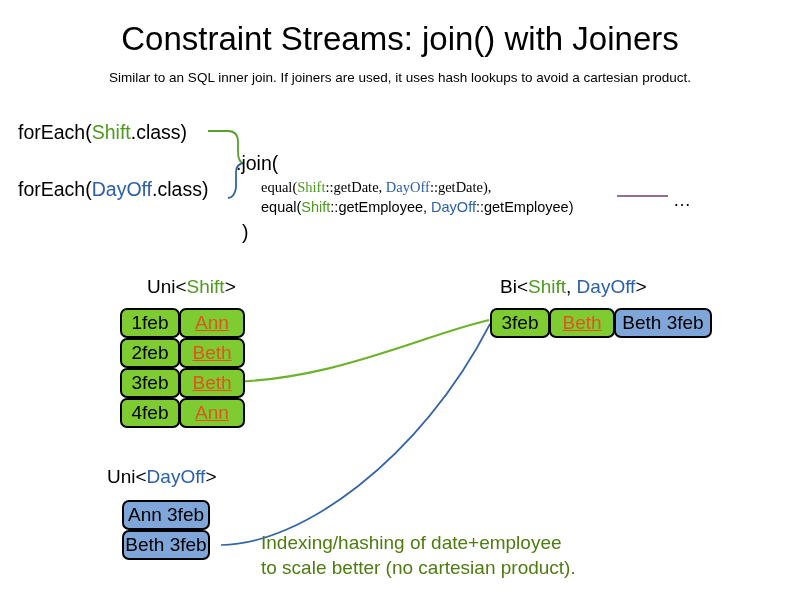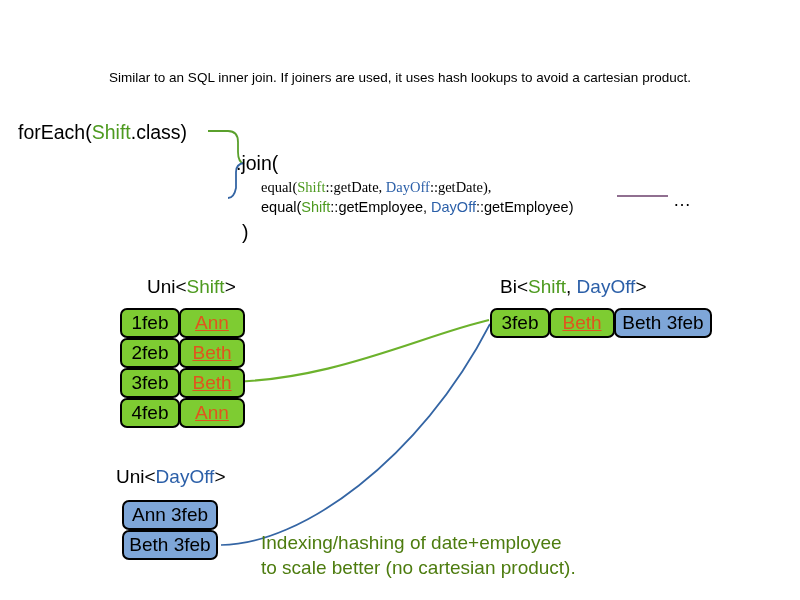--- a/index.html
+++ b/index.html
@@ -83,21 +83,21 @@
   .cls-dayoff { color: #2b5fa8; }
 
   
   .stream-label {
     position: absolute;
     font-size: 19px;
     white-space: nowrap;
   }
   .label-uni-shift  { left: 119px; top: 276px; margin-left: 28px; }
   .label-bi         { left: 500px; top: 276px; }
-  .label-uni-dayoff { left: 107px; top: 466px; margin-left: 9px; }
+  .label-uni-dayoff { left: 107px; top: 466px; }
 
   
   .fact-row {
     position: absolute;
     display: flex;
     align-items: flex-start;
   }
   .cell {
     box-sizing: border-box;
     border: 2px solid #000000;
@@ -109,21 +109,21 @@
     white-space: nowrap;
     overflow: hidden;
   }
   .cell.green { background: #7ecc32; }
   .cell.blue  { background: #7ea6d8; }
   .cell.txt-dark   { color: #000000; }
   .cell.txt-orange { color: #e0551e; }
 
   .w-date { width: 60px; }
   .w-name { width: 66px; margin-left: -1px; text-decoration: underline; }
-  .w-wide { width: 96px; }
+  .w-wide { width: 88px; }
   .w-pair { width: 98px; margin-left: -1px; }
 
   
   .us-r0 { left: 120px; top: 308px; }
   .us-r1 { left: 120px; top: 338px; }
   .us-r2 { left: 120px; top: 368px; }
   .us-r3 { left: 120px; top: 398px; }
 
   
   .bi-r0 { left: 490px; top: 308px; }
@@ -154,26 +154,30 @@
 
     <path d="M 228 198 Q 234 198 236 188 L 236 172 Q 236 164 244 163" fill="none" stroke="#3465a4" stroke-width="1.8"></path>
 
     <line x1="617" y1="196" x2="668" y2="196" stroke="#6b3f6b" stroke-width="1.6"></line>
 
     <path d="M 222 382 C 330 382 420 336 489 320" fill="none" stroke="#6cb22c" stroke-width="2.2"></path>
 
     <path d="M 221 545 C 300 545 420 460 490 324" fill="none" stroke="#3465a4" stroke-width="1.7"></path>
   </svg>
 
+  <div class="title">Constraint Streams: join() with Joiners</div>
   <div class="subtitle">Similar to an SQL inner join. If joiners are used, it uses hash lookups to avoid a cartesian product.</div>
 
   <div class="code-line foreach-shift">
     <span>forEach(</span><span class="cls-shift">Shift</span><span>.class)</span>
   </div>
 
+  <div class="code-line foreach-dayoff">
+    <span>forEach(</span><span class="cls-dayoff">DayOff</span><span>.class)</span>
+  </div>
 
   <div class="code-line join-open">.join(</div>
 
   <div class="join-arg join-arg-1">
     <span>equal(</span><span class="cls-shift">Shift</span><span>::getDate, </span><span class="cls-dayoff">DayOff</span><span>::getDate),</span>
   </div>
 
   <div class="join-arg join-arg-2">
     <span>equal(</span><span class="cls-shift">Shift</span><span>::getEmployee, </span><span class="cls-dayoff">DayOff</span><span>::getEmployee)</span>
   </div>

